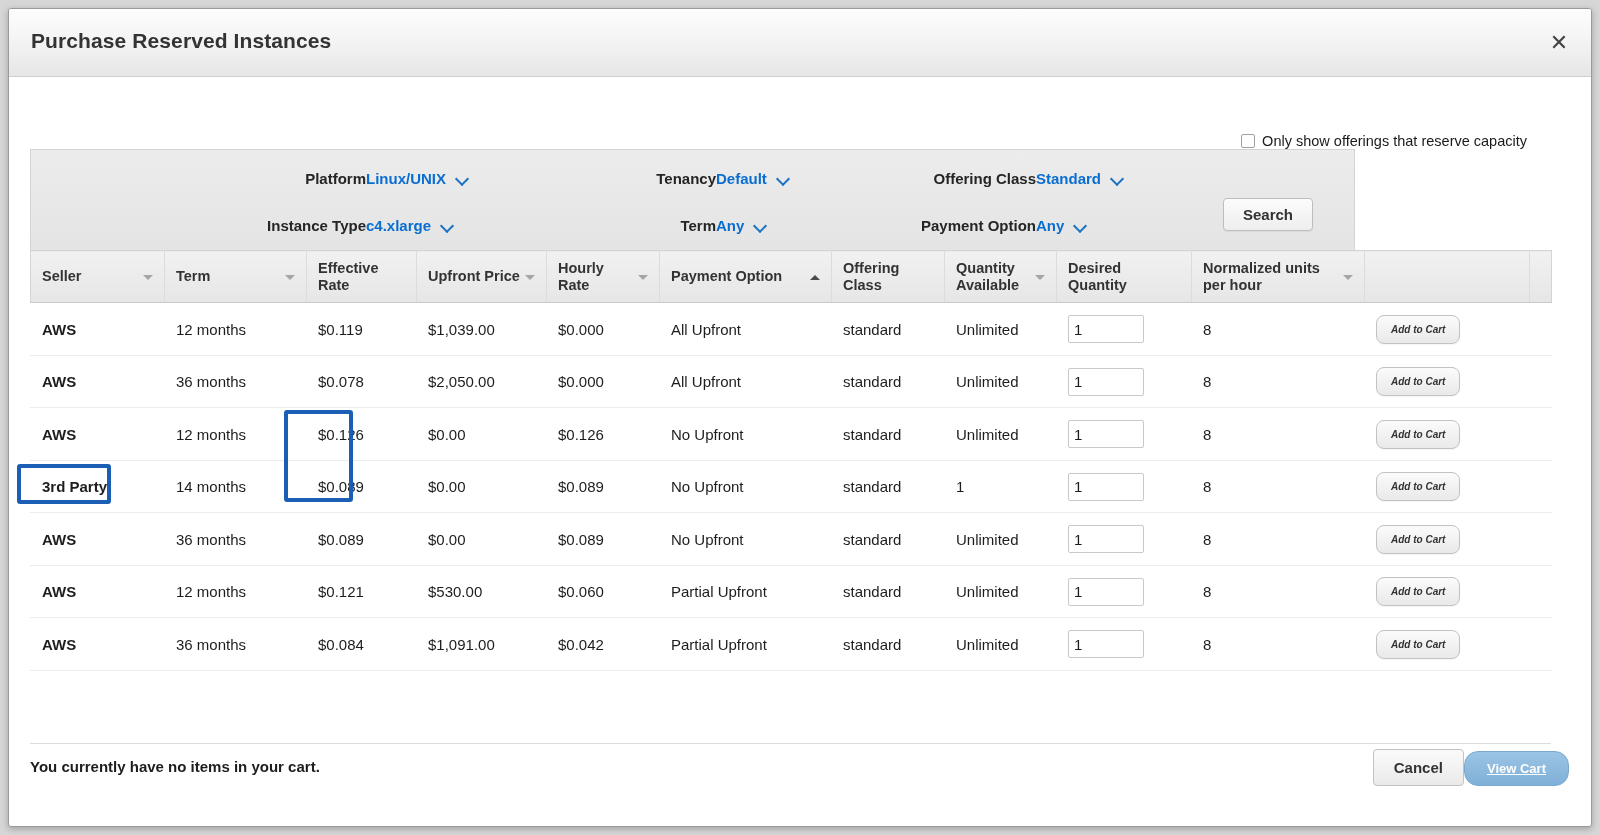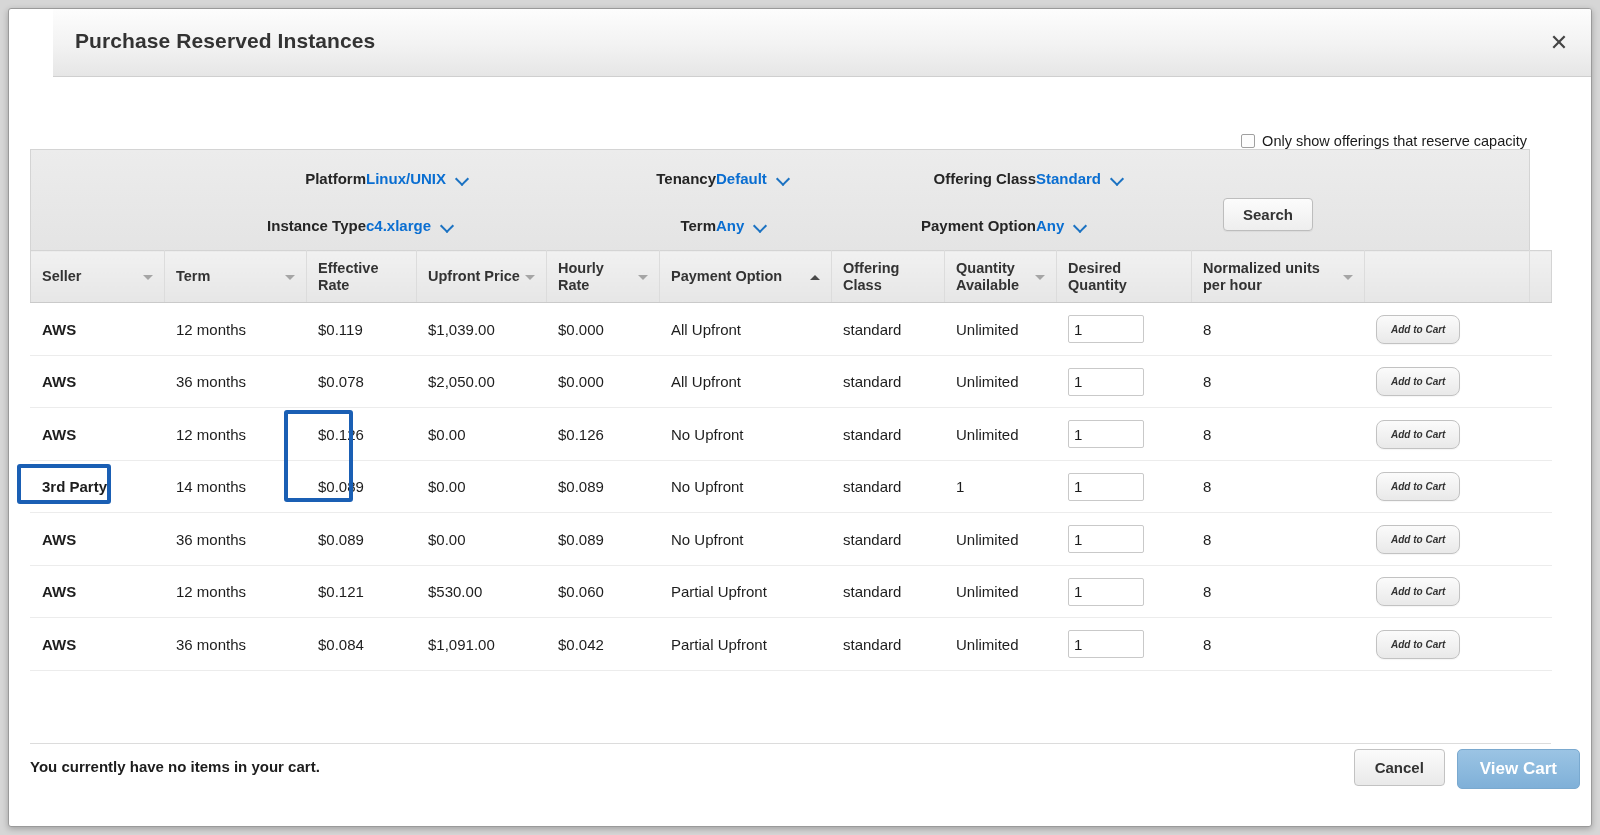--- a/index.html
+++ b/index.html
@@ -12,21 +12,20 @@
   }
   .modal {
     position: absolute;
     left: 8px; top: 8px;
     width: 1584px; height: 819px;
     background: #ffffff;
     border: 1px solid #9a9a9a;
     border-radius: 3px;
     box-shadow: 0 2px 6px rgba(0,0,0,0.25);
     overflow: hidden;
-    padding-left: 44px;
   }
   
   .modal-header {
     position: relative;
     height: 68px;
     background: linear-gradient(to bottom, #fdfdfd 0%, #f2f2f2 55%, #e6e6e6 100%);
     border-bottom: 1px solid #cfcfcf;
   }
   .modal-title {
     position: absolute;
@@ -62,21 +61,21 @@
     margin-right: 7px;
     cursor: pointer;
     flex: 0 0 auto;
   }
   .capacity-label { cursor: default; }
 
   
   .filters {
     position: absolute;
     left: 21px; top: 140px;
-    width: 1500px; height: 101px;
+    width: 1325px; height: 101px;
     background: linear-gradient(to bottom, #ececec 0%, #e4e4e4 100%);
     border: 1px solid #d4d4d4;
     border-bottom: none;
   }
   .frow { position: absolute; height: 30px; display: flex; align-items: center; }
   .frow.r1 { top: 13px; }
   .frow.r2 { top: 60px; }
   .fgroup { display: flex; align-items: center; }
   .flabel {
     font-size: 15px; font-weight: bold; color: #252525;
@@ -201,38 +200,39 @@
     width: 1521px; height: 1px;
     background: #dcdcdc;
   }
   .cart-note {
     position: absolute;
     left: 21px; top: 749px;
     font-size: 15px; font-weight: bold; color: #1d1d1d;
   }
   .footer-actions {
     position: absolute;
-    right: 11px; top: 740px;
-    display: flex; align-items: flex-start; gap: 12px;
+    right: 22px; top: 740px;
+    display: flex; align-items: flex-end; gap: 0;
   }
   .btn-cancel {
     padding: 9px 20px;
     font-size: 15px; font-weight: bold; color: #333333;
     background: linear-gradient(to bottom, #fbfbfb 0%, #e9e9e9 100%);
     border: 1px solid #c2c2c2;
     border-radius: 4px;
     cursor: pointer;
   }
   .btn-viewcart {
     padding: 9px 22px;
-    font-size: 17px; font-weight: bold; color: #ffffff;
+    font-size: 13px; font-weight: bold; color: #ffffff;
     background: linear-gradient(to bottom, #9bc4e4 0%, #7fb0d8 100%);
     border: 1px solid #7aa9cf;
-    border-radius: 5px;
+    border-radius: 14px;
     cursor: pointer;
+    text-decoration: underline;
   }
 </style>
 </head>
 <body>
 
 <div class="modal">
 
   <div class="modal-header">
     <div class="modal-title">Purchase Reserved Instances</div>
     <button class="close-btn">✕</button>

